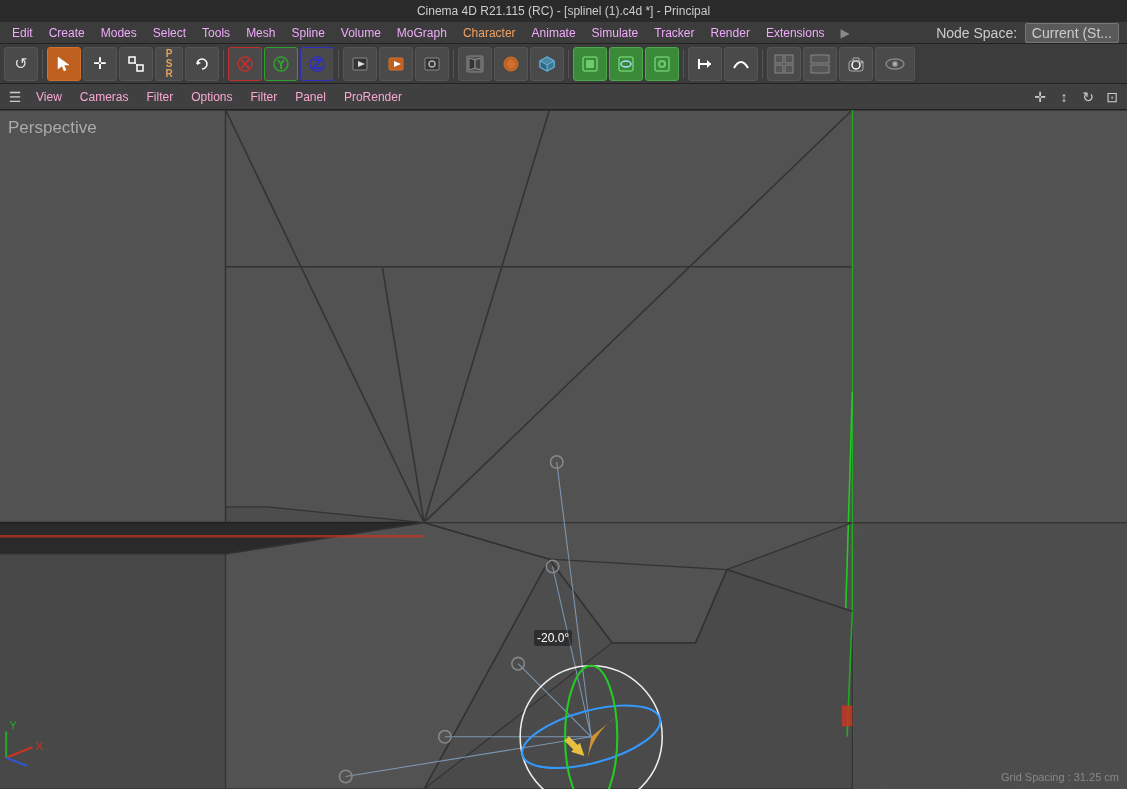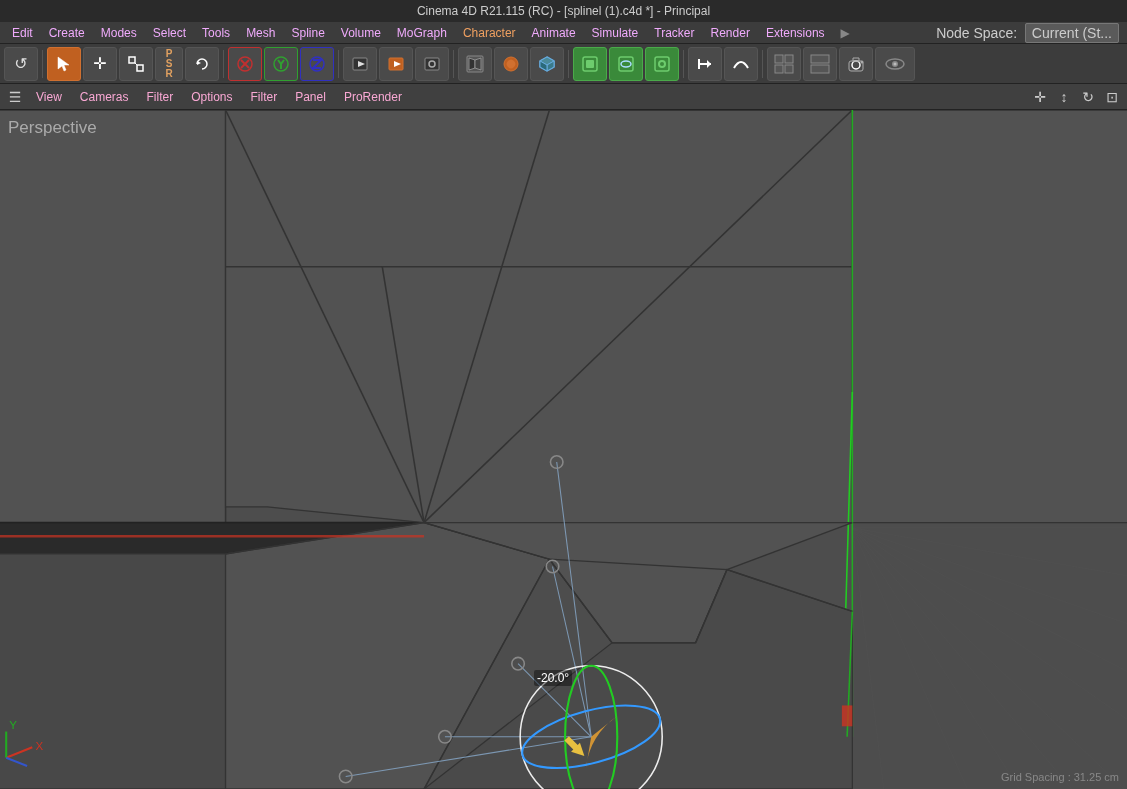--- a/index.html
+++ b/index.html
@@ -61,21 +61,21 @@
       position: absolute; bottom: 6px; right: 8px; color: #888; font-size: 11px; z-index: 10;
     }
 
     
     #viewport-canvas {
       width: 100%; height: 100%; position: absolute; top: 0; left: 0;
     }
 
     
     #value-label {
-      position: absolute; left: 534px; top: 560px; color: #fff; font-size: 12px; z-index: 30;
+      position: absolute; left: 534px; top: 520px; color: #fff; font-size: 12px; z-index: 30;
       background: rgba(0,0,0,0.4); padding: 1px 3px; border-radius: 2px;
     }
   </style>
 </head>
 <body>
 
 <div id="titlebar">
   <span>Cinema 4D R21.115 (RC) - [splinel (1).c4d *] - Principal</span>
 </div>
 

